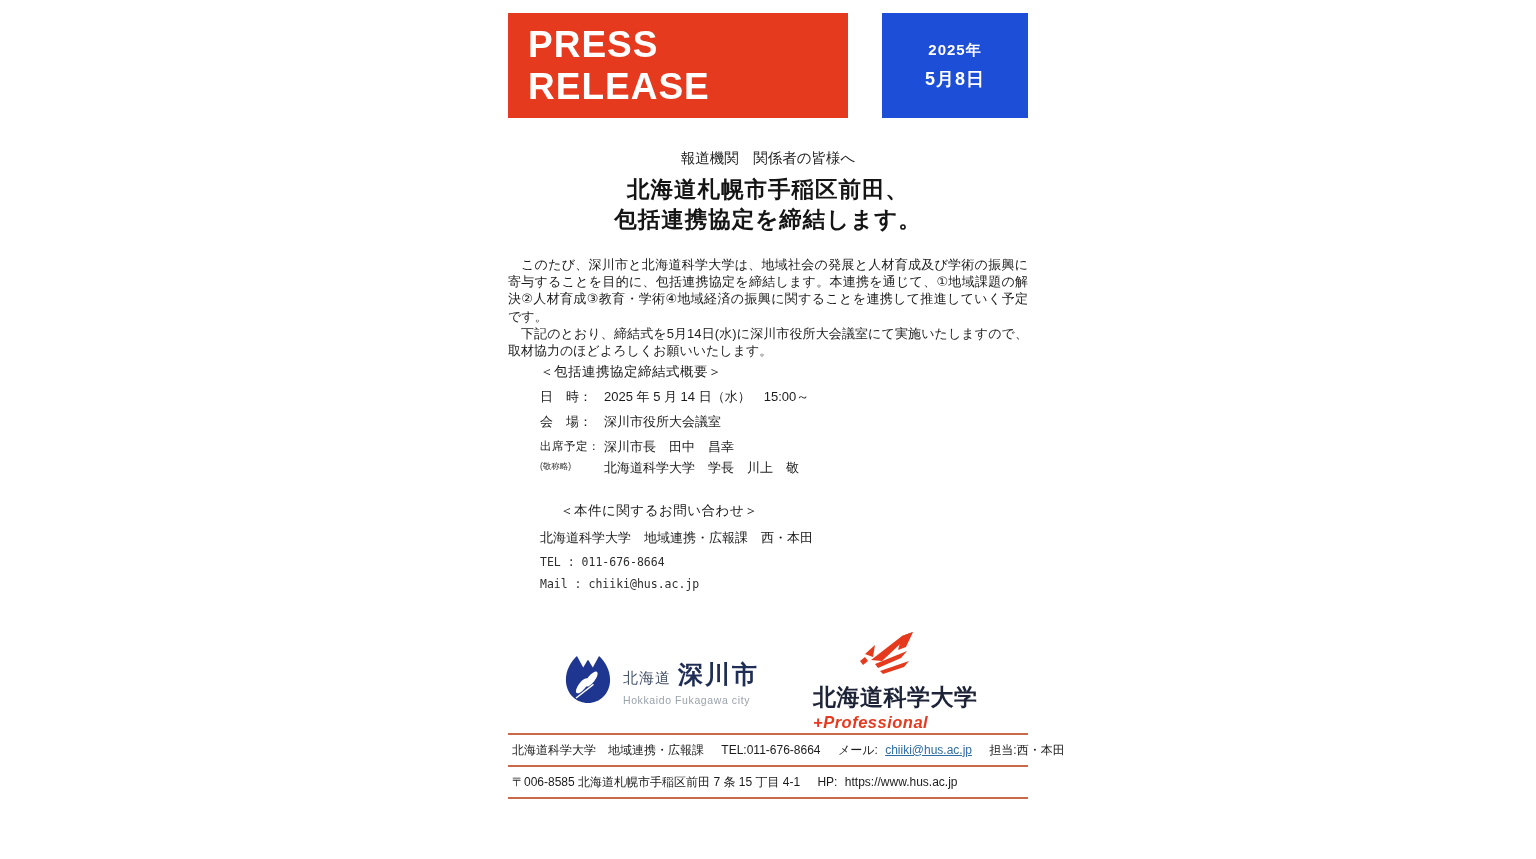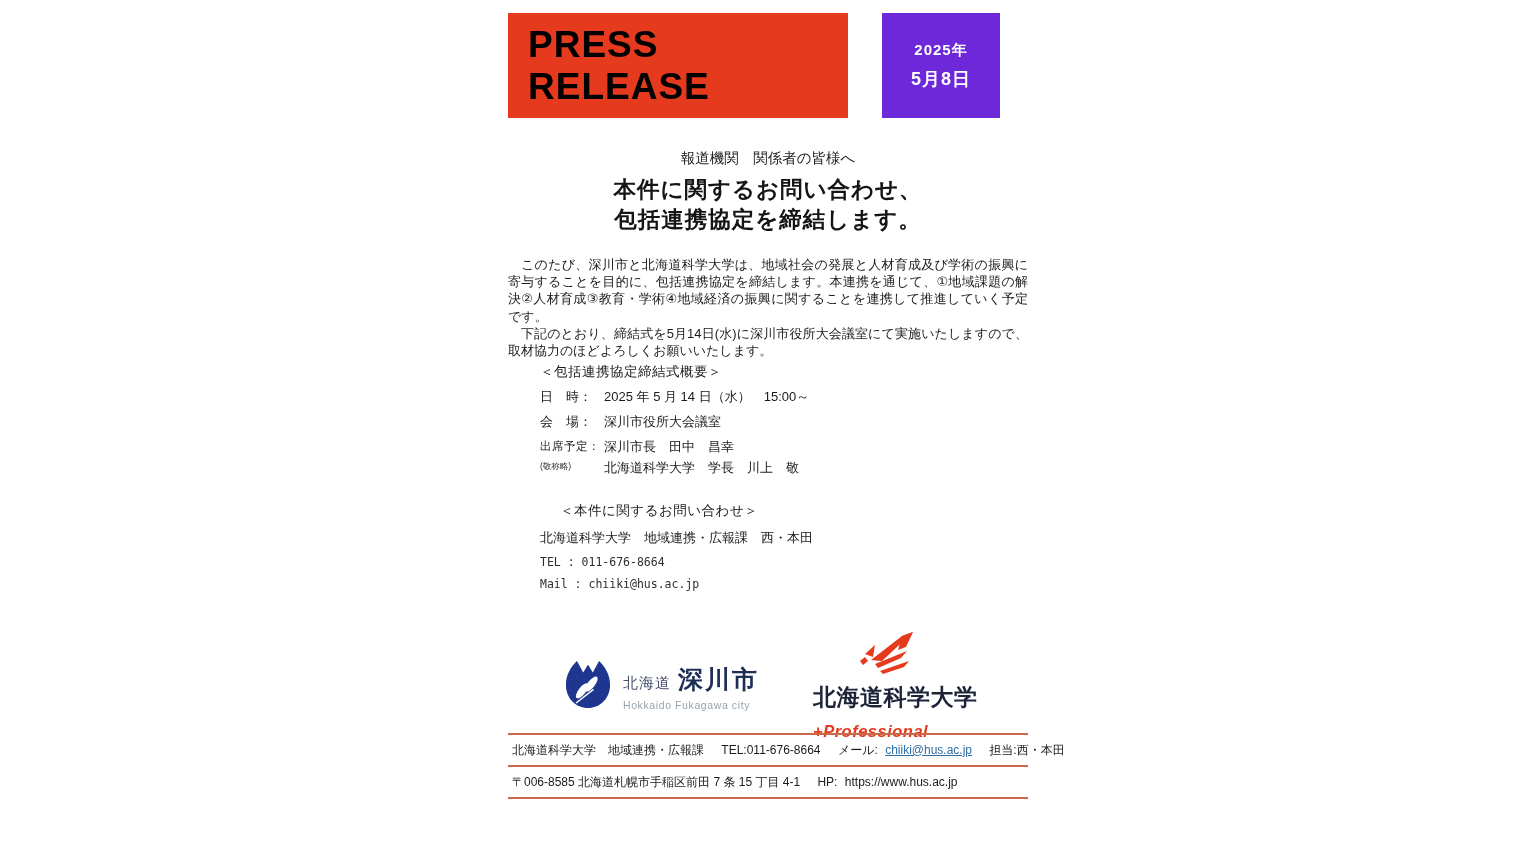--- a/index.html
+++ b/index.html
@@ -3,22 +3,22 @@
 <meta charset="utf-8">
 <style>
   * { margin:0; padding:0; box-sizing:border-box; }
   html,body { width:1536px; height:859px; background:#ffffff; overflow:hidden;
               font-family:"Liberation Sans","DejaVu Sans",sans-serif; color:#1c1c1c; }
   .page { position:absolute; left:508px; top:13px; width:520px; height:833px; }
 
   
   .header-row { display:flex; height:105px; }
   .banner { width:340px; height:105px; background:#E53A1D; display:flex; align-items:center; justify-content:center; }
-  .banner-text { color:#000000; font-size:37px; font-weight:bold; letter-spacing:1px;margin-left:20px; }
-  .datebox { width:118px; height:105px; margin-left:34px; background:#6d28d9; display:flex; flex-direction:column; align-items:center; justify-content:center; }
+  .banner-text { color:#ffffff; font-size:37px; font-weight:bold; letter-spacing:1px;margin-left:20px; }
+  .datebox { width:146px; height:105px; margin-left:34px; background:#1d4ed8; display:flex; flex-direction:column; align-items:center; justify-content:center; }
   .datebox .d1 { color:#fff; font-size:15px; font-weight:600; letter-spacing:1px; }
   .datebox .d2 { color:#fff; font-size:18px; font-weight:600; letter-spacing:1px; margin-top:7px; }
 
   
   .audience { margin-top:31px; text-align:center; font-size:14.5px; color:#222; }
   .main-title { margin-top:7px; text-align:center; font-size:22.5px; line-height:30px; font-weight:600; color:#151515; letter-spacing:1px; }
 
   
   .body-text { margin-top:21px; font-size:13px; line-height:17.2px; text-align:justify; color:#1b1b1b; }
   .body-text p { text-indent:1em; }
@@ -43,21 +43,21 @@
   .logos { margin-top:41px; margin-left:56px; display:flex; align-items:center; }
   .fukagawa { display:flex; align-items:center; }
   .fukagawa .texts { margin-left:11px; }
   .fg-row1 { display:flex; align-items:baseline; }
   .fg-region { font-size:15px; color:#46536b; letter-spacing:1px; }
   .fg-city { font-size:25px; font-weight:bold; color:#1f2e55; margin-left:7px; letter-spacing:2px; }
   .fg-en { font-size:10.5px; color:#9aa3ac; letter-spacing:0.6px; margin-top:3px; }
   .hus { display:flex; align-items:center; margin-left:46px;flex-direction:column; }
   .hus .texts { margin-left:8px; }
   .hus-name { font-size:23px; font-weight:800; color:#1d2438; letter-spacing:0.5px; }
-  .hus-tag { font-size:16.5px; font-weight:800; font-style:italic; color:#E53A1D; margin-top:9px; letter-spacing:0.5px; }
+  .hus-tag { font-size:16.5px; font-weight:800; font-style:italic; color:#E53A1D; margin-top:0; letter-spacing:0.5px; }
 
   
   .footer { position:absolute; left:0; top:720px; width:520px; font-size:12px; color:#1b1b1b; }
   .rule { height:2px; background:#C96A4A; }
   .f-line { padding:6.5px 4px 6.5px 4px; white-space:nowrap; }
   .f-seg { margin-right:14px; }
   .f-seg-tight { margin-right:4px; }
   .f-link { color:#2E6DA4; text-decoration:underline; cursor:pointer; }
 </style>
 </head>
@@ -70,21 +70,21 @@
       <span class="banner-text">PRESS RELEASE</span>
     </div>
     <div class="datebox">
       <span class="d1">2025年</span>
       <span class="d2">5月8日</span>
     </div>
   </div>
 
   <div class="audience">報道機関　関係者の皆様へ</div>
   <div class="main-title">
-    <div>本件に関するお問い合わせ、</div>
+    <div>北海道札幌市手稲区前田、</div>
     <div>包括連携協定を締結します。</div>
   </div>
 
   <div class="body-text">
     <p>このたび、深川市と北海道科学大学は、地域社会の発展と人材育成及び学術の振興に寄与することを目的に、包括連携協定を締結します。本連携を通じて、①地域課題の解決②人材育成③教育・学術④地域経済の振興に関することを連携して推進していく予定です。</p>
     <p>下記のとおり、締結式を5月14日(水)に深川市役所大会議室にて実施いたしますので、取材協力のほどよろしくお願いいたします。</p>
   </div>
 
   <div class="ceremony">
     <div class="heading">＜包括連携協定締結式概要＞</div>

